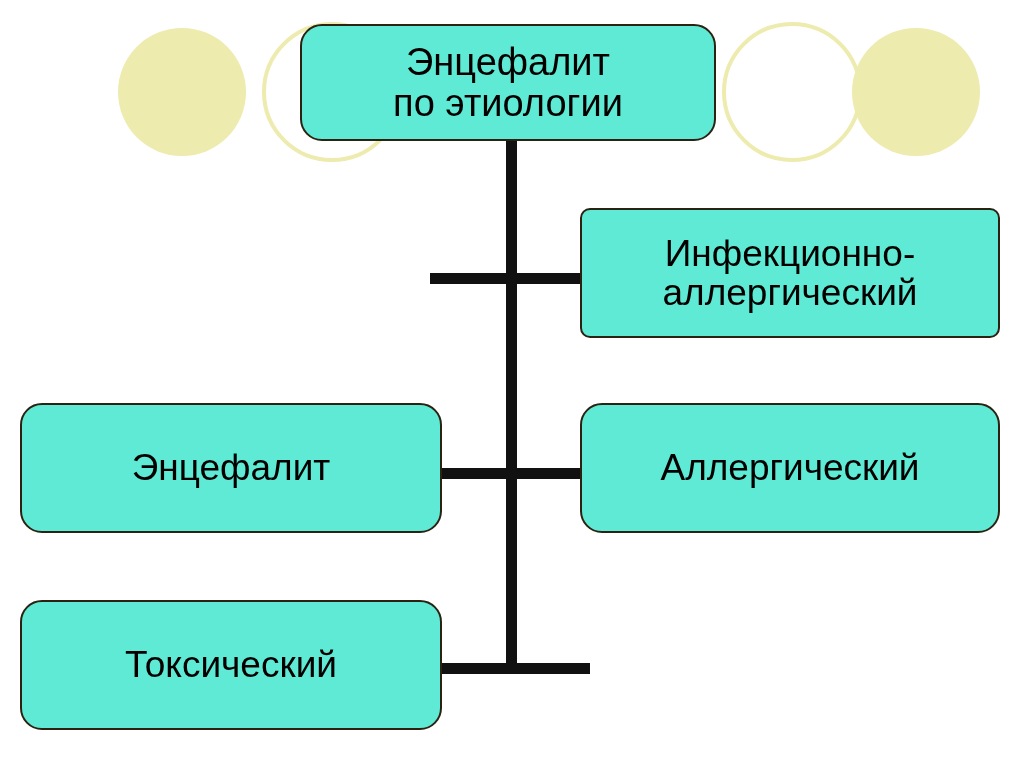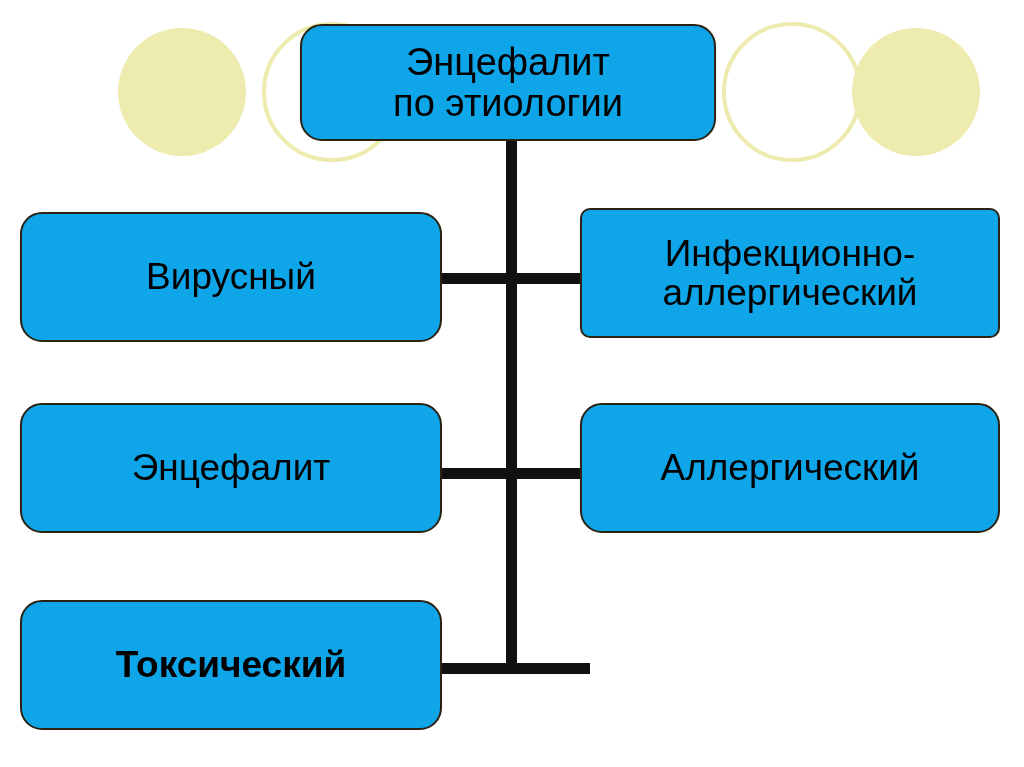--- a/index.html
+++ b/index.html
@@ -57,21 +57,21 @@
   #branch-row-0-left   { left: 430px; top: 273px; width: 80px; }
   #branch-row-0-right  { left: 510px; top: 273px; width: 80px; }
   #branch-row-1-left   { left: 430px; top: 468px; width: 80px; }
   #branch-row-1-right  { left: 510px; top: 468px; width: 80px; }
   #branch-row-2-left   { left: 430px; top: 663px; width: 80px; }
   #branch-row-2-right  { left: 510px; top: 663px; width: 80px; }
 
   
   .node {
     position: absolute;
-    background: #0ea5e9;
+    background: #5eead4;
     border: 2px solid #2b2212;
     border-radius: 22px;
     box-sizing: border-box;
     display: flex;
     align-items: center;
     justify-content: center;
     text-align: center;
     z-index: 2;
     color: #000000;
     line-height: 1.06;
@@ -94,21 +94,21 @@
     font-size: 37px;
     height: 130px;
   }
   .node-left  { left: 20px;  width: 422px; }
   .node-right { left: 580px; width: 420px; }
 
   #node-virus      { top: 212px; }
   #node-infect     { top: 208px; font-size: 37px; border-radius: 10px; }
   #node-microbial  { top: 403px; }
   #node-allergic   { top: 403px; }
-  #node-toxic      { top: 600px; font-weight: bold; }
+  #node-toxic      { top: 600px; }
   #node-traumatic  { top: 598px; }
 </style>
 </head>
 <body>
 
 <div id="stage">
 
   <div id="deco-left-filled" class="deco deco-fill"></div>
   <div id="deco-left-ring" class="deco deco-ring"></div>
   <div id="deco-right-ring" class="deco deco-ring"></div>
@@ -120,23 +120,20 @@
   <div id="branch-row-1-left" class="connector branch"></div>
   <div id="branch-row-1-right" class="connector branch"></div>
   <div id="branch-row-2-left" class="connector branch"></div>
   <div id="branch-row-2-right" class="connector branch"></div>
 
   <div id="node-root" class="node">
     <span class="node-label">Энцефалит
 по этиологии</span>
   </div>
 
-  <div id="node-virus" class="node node-branch node-left">
-    <span class="node-label">Вирусный</span>
-  </div>
   <div id="node-infect" class="node node-branch node-right">
     <span class="node-label">Инфекционно-
 аллергический</span>
   </div>
 
   <div id="node-microbial" class="node node-branch node-left">
     <span class="node-label">Энцефалит</span>
   </div>
   <div id="node-allergic" class="node node-branch node-right">
     <span class="node-label">Аллергический</span>

